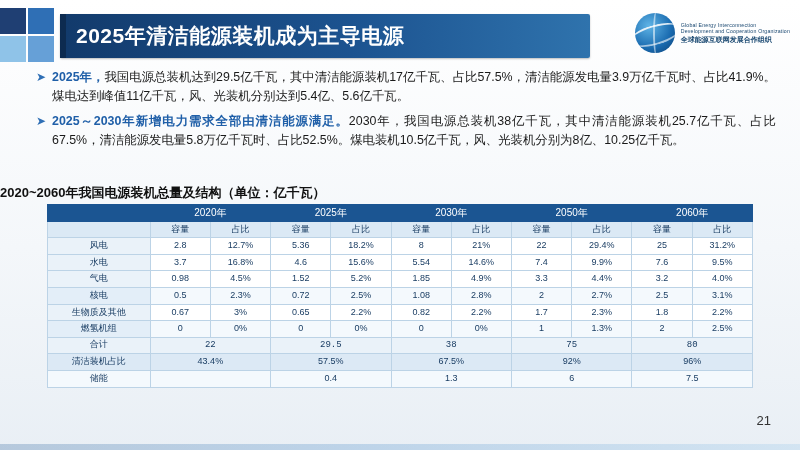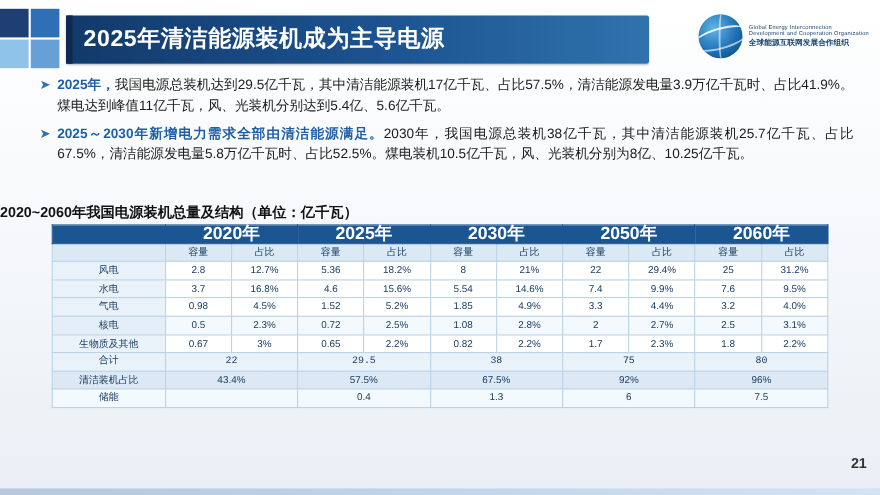--- a/index.html
+++ b/index.html
@@ -81,21 +81,21 @@
 
   
   .tbl-wrap{position:absolute;left:47px;top:204px;width:706px;}
   table{border-collapse:collapse;width:100%;font-size:9px;color:#14385f;}
   table th,table td{
     border:1px solid #bcd3e6;
     height:15.6px;line-height:15.6px;padding:0 2px;text-align:center;
     white-space:nowrap;
   }
   thead tr.yr th{
-    background:#1b5592;color:#fff;font-size:16px;font-weight:bold;border:1px solid #1b5592;
+    background:#1b5592;color:#fff;font-size:10px;font-weight:normal;border:1px solid #1b5592;
   }
   thead tr.yr th.blank{background:#1b5592;border:1px solid #1b5592;}
   thead tr.sub th{
     background:#dbe9f5;color:#14385f;font-weight:normal;font-size:9px;
   }
   tbody td.rowhead{
     background:#eaf2f9;text-align:center;color:#14385f;font-size:9px;width:70px;
   }
   tbody tr.alt td{background:#f4f9fd;}
   tbody tr td{background:#ffffff;}
@@ -108,21 +108,21 @@
 
   
   .watermark{
     position:absolute;left:150px;top:215px;width:500px;height:200px;
     font-size:62px;color:rgba(120,140,160,.13);font-weight:bold;
     letter-spacing:14px;font-family:"Liberation Serif",serif;
     transform:rotate(-4deg);pointer-events:none;user-select:none;
     display:flex;align-items:center;justify-content:center;
   }
   .pageno{
-    position:absolute;right:12px;bottom:22px;font-size:13px;color:#333;font-weight:bold;
+    position:absolute;right:29px;bottom:22px;font-size:13px;color:#333;font-weight:normal;
   }
   .footer-bar{
     position:absolute;left:0;right:0;bottom:0;height:6px;
     background:linear-gradient(90deg,#1b5592 0%,#3a82c4 45%,#8fc3e8 100%);
     opacity:.25;
   }
 </style>
 </head>
 <body>
 
@@ -252,20 +252,33 @@
           <td>3%</td>
           <td>0.65</td>
           <td>2.2%</td>
           <td>0.82</td>
           <td>2.2%</td>
           <td>1.7</td>
           <td>2.3%</td>
           <td>1.8</td>
           <td>2.2%</td>
         </tr>
+        <tr class="alt">
+          <td class="rowhead">燃氢机组</td>
+          <td>0</td>
+          <td>0%</td>
+          <td>0</td>
+          <td>0%</td>
+          <td>0</td>
+          <td>0%</td>
+          <td>1</td>
+          <td>1.3%</td>
+          <td>2</td>
+          <td>2.5%</td>
+        </tr>
         <tr class="sum">
           <td class="rowhead">合计</td>
           <td colspan="2">22</td>
           <td colspan="2">29.5</td>
           <td colspan="2">38</td>
           <td colspan="2">75</td>
           <td colspan="2">80</td>
         </tr>
         <tr class="sum2">
           <td class="rowhead">清洁装机占比</td>

